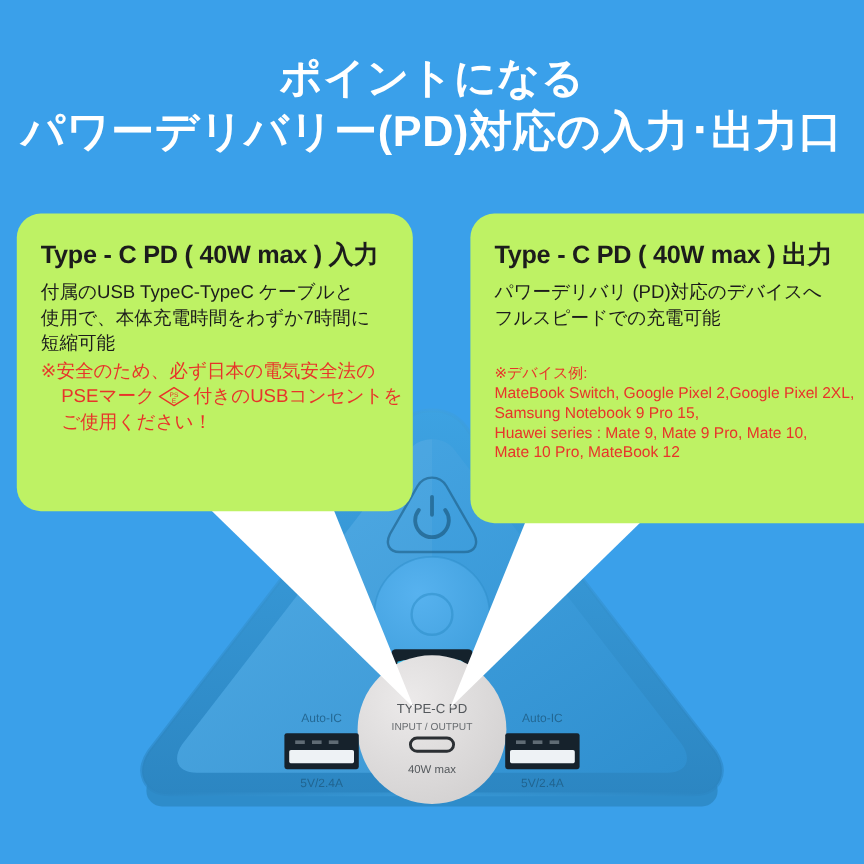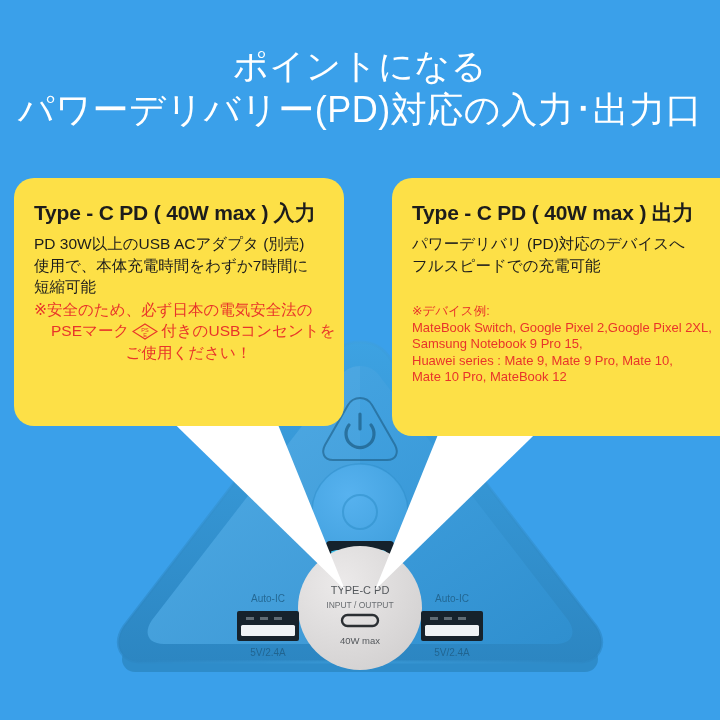--- a/index.html
+++ b/index.html
@@ -10,54 +10,54 @@
     -webkit-font-smoothing:antialiased;
   }
 
   
   #stage{position:absolute;inset:0;}
 
   
   .title{
     position:absolute;left:0;right:0;top:44px;
     text-align:center;color:#ffffff;
-    font-size:35px;line-height:44px;font-weight:400;
+    font-size:35px;line-height:44px;font-weight:700;
     letter-spacing:.5px;
     white-space:nowrap;
   }
   .title .l2{font-size:36px;}
 
   
   #device{position:absolute;left:0;top:330px;width:720px;height:390px;}
 
   
   #tails{position:absolute;left:0;top:0;width:720px;height:720px;}
 
   
   .callout{
-    position:absolute;background:#fde047;border-radius:20px;
+    position:absolute;background:#bef264;border-radius:20px;
     box-sizing:border-box;
   }
   .callout.left {left:14px; top:178px; width:330px; height:248px; padding:22px 18px 0 20px;}
   .callout.right{left:392px;top:178px; width:376px; height:258px; padding:22px 16px 0 20px;}
 
   .c-head{
     font-size:21px;font-weight:700;color:#1c1c1c;
     letter-spacing:-.2px;line-height:26px;margin-bottom:7px;white-space:nowrap;
   }
   .c-body{
     font-size:15.5px;line-height:21.5px;color:#1c1c1c;
   }
   .c-body .ln{display:block;white-space:nowrap;}
 
   .c-warn{
     color:#e8342a;font-size:15.5px;line-height:21.5px;margin-top:1px;
   }
   .c-warn .ln{display:block;white-space:nowrap;}
-  .c-warn .ind{padding-left:17px;text-align:center;}
+  .c-warn .ind{padding-left:17px;}
 
   .c-note-head{
     color:#e8342a;font-size:12.5px;line-height:16px;margin-top:27px;font-weight:400;
   }
   .c-list{
     color:#e8342a;font-size:13px;line-height:16.4px;margin-top:1px;
   }
   .c-list .ln{display:block;white-space:nowrap;}
 
   
@@ -166,21 +166,21 @@
 
   <svg id="tails" viewBox="0 0 720 720">
     <polygon points="150,400 268,400 345,590" fill="#ffffff"></polygon>
     <polygon points="452,400 570,400 375,590" fill="#ffffff"></polygon>
   </svg>
 
   <div class="callout left">
     <div class="c-head">Type - C PD ( 40W max ) 入力</div>
 
     <div class="c-body">
-      <span class="ln">PD 30W以上のUSB ACアダプタ (別売)</span>
+      <span class="ln">付属のUSB TypeC-TypeC ケーブルと</span>
       <span class="ln">使用で、本体充電時間をわずか7時間に</span>
       <span class="ln">短縮可能</span>
     </div>
 
     <div class="c-warn">
       <span class="ln">※安全のため、必ず日本の電気安全法の</span>
       <span class="ln ind"><span>PSEマーク</span><svg class="pse" viewBox="0 0 52 34">
             <polygon points="26,2 50,17 26,32 2,17" fill="none" stroke="#e8342a" stroke-width="2.4"></polygon>
             <text x="26" y="17" text-anchor="middle" font-family="'Liberation Sans',sans-serif" font-size="11" fill="#e8342a">PS</text>
             <text x="26" y="28" text-anchor="middle" font-family="'Liberation Sans',sans-serif" font-size="11" fill="#e8342a">E</text>

